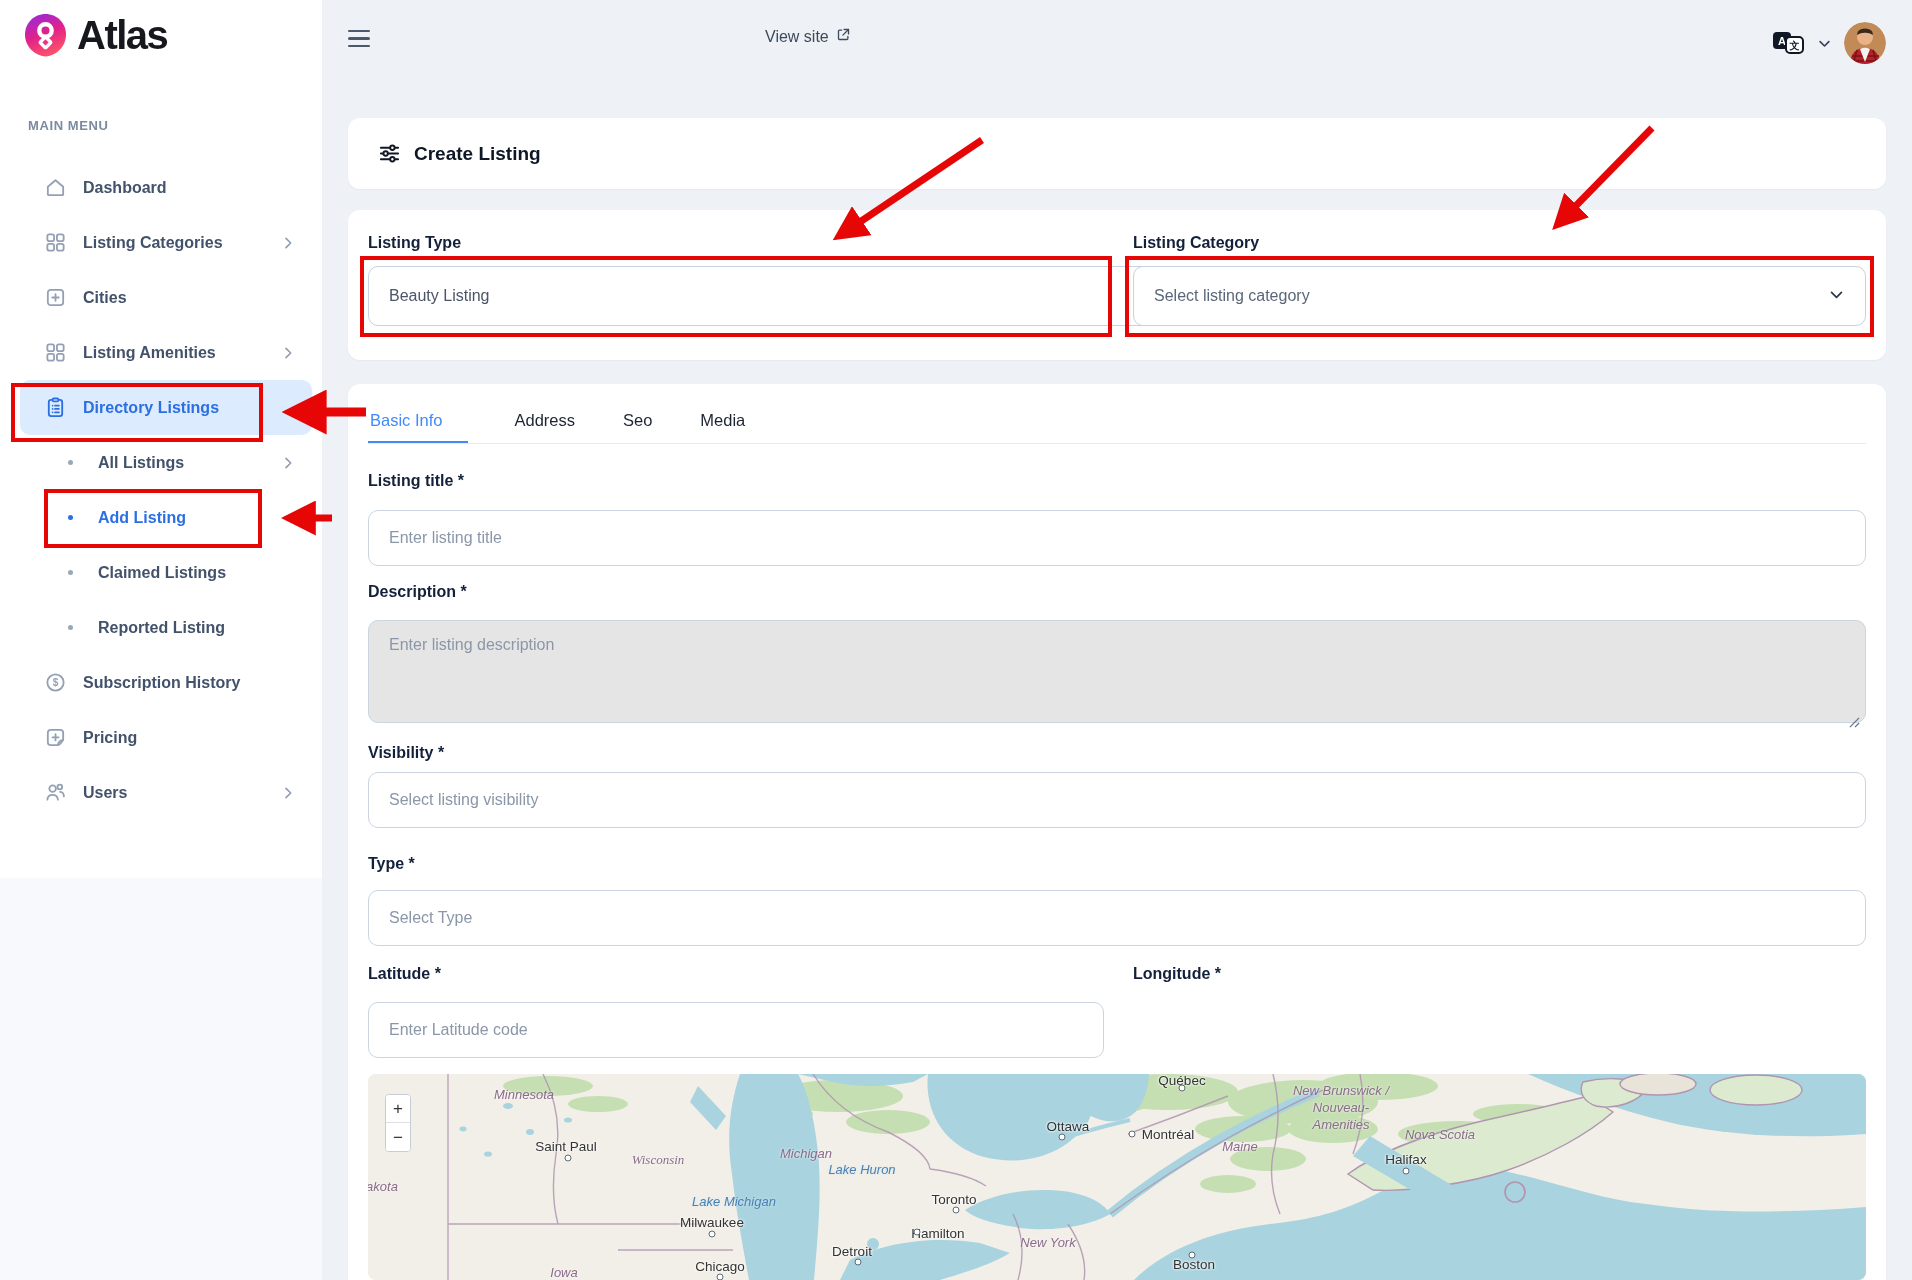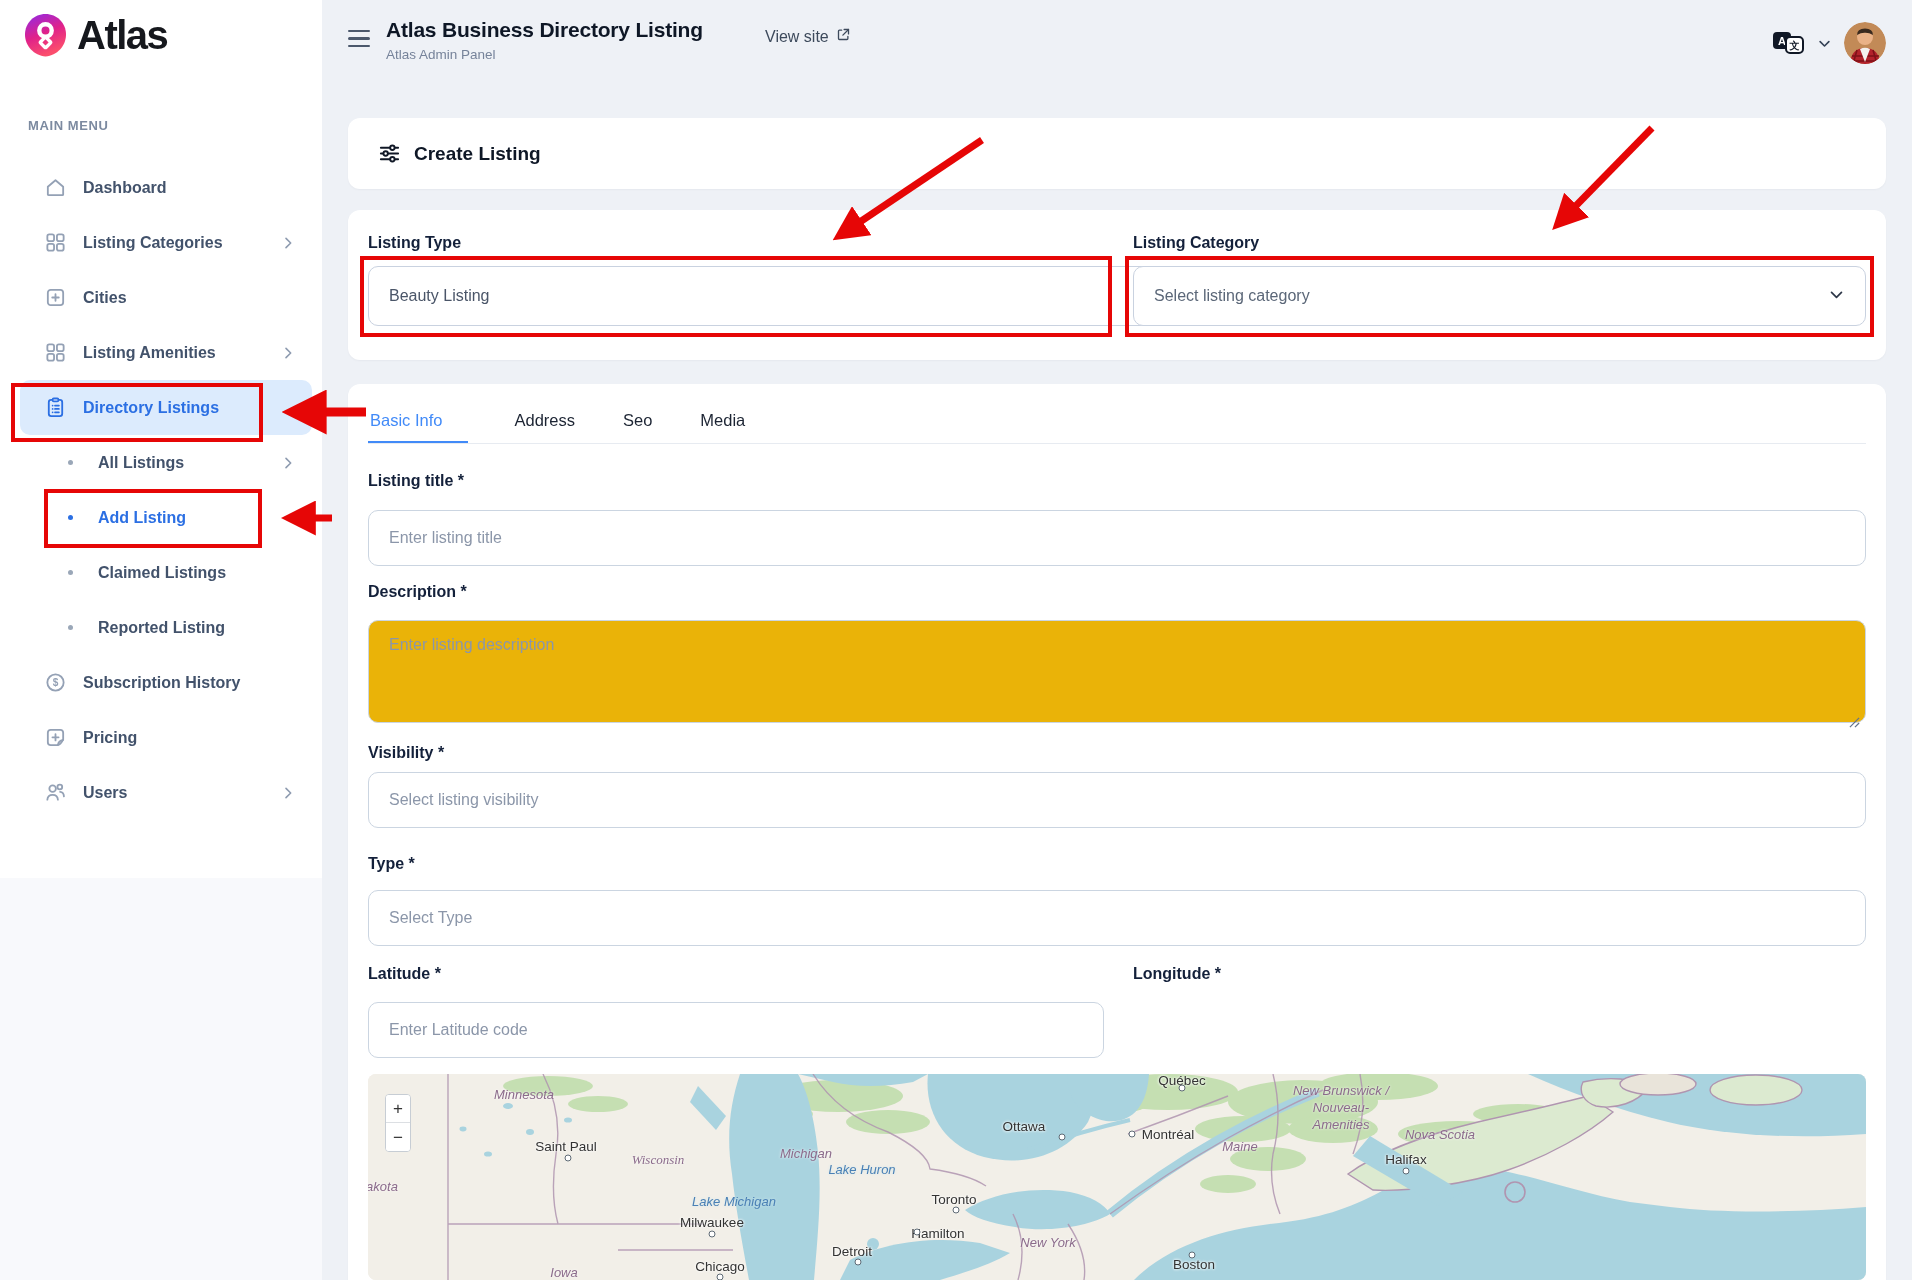--- a/index.html
+++ b/index.html
@@ -47,21 +47,21 @@
     font-size:16px; color:#4a5568; background:#fff; cursor:pointer;}
   .selectbox .ph{ color:#5b6778;}
   .card3{ top:384px; height:920px;}
   .tabs{ position:absolute; left:20px; right:20px; top:14px; height:46px; border-bottom:1px solid #e7ebf1; display:flex; gap:44px;}
   .tab{ font-size:16.5px; color:#1c2433; padding:13px 2px; cursor:pointer; border-bottom:2px solid transparent;}
   .tab.active{ color:#418af8; border-bottom-color:#418af8; padding-right:26px;}
   .f-input{ position:absolute; left:20px; right:20px; height:56px; border:1px solid #cbd5e1; border-radius:10px;
     padding:0 20px; font-size:16px; color:#334155; background:#fff; font-family:"Liberation Sans",sans-serif;}
   .f-input::placeholder, .f-area::placeholder{ color:#8b96a9; opacity:1;}
   .f-area{ position:absolute; left:20px; right:20px; height:103px; border:1px solid #cbd5e1; border-radius:10px;
-    padding:15px 20px; font-size:16px; color:#334155; background:#eab308; resize:none; font-family:"Liberation Sans",sans-serif;}
+    padding:15px 20px; font-size:16px; color:#334155; background:#e5e5e5; resize:none; font-family:"Liberation Sans",sans-serif;}
   .resize-glyph{ position:absolute; right:26px; top:330px; pointer-events:none;}
   .half-l{ left:20px; width:736px; right:auto;}
   .half-r{ left:785px; width:733px; right:auto;}
   
   .map{ position:absolute; left:20px; right:20px; top:690px; height:206px; border-radius:8px; overflow:hidden; background:#f2efe8; cursor:grab;}
   .map svg.geo{ position:absolute; inset:0;}
   .map-label{ position:absolute; transform:translate(-50%,-50%); white-space:pre; font-size:13px; pointer-events:none;}
   .map-label.city{ color:#333; font-weight:400; text-shadow:0 0 3px #fff,0 0 3px #fff; font-size:13.5px;}
   .map-label.state{ color:#8b6b8b; font-style:italic; text-shadow:0 0 3px #fff;}
   .map-label.water{ color:#4a80b5; font-style:italic; text-shadow:0 0 3px #cde6ee;}
@@ -220,24 +220,20 @@
     </div>
   </nav>
 </div>
 
 <div class="topbar">
   <div class="hamburger">
       <span></span>
       <span></span>
       <span style="margin-bottom:0"></span>
     </div>
-  <div class="tb-title">
-    <h1>Atlas Business Directory Listing</h1>
-    <p>Atlas Admin Panel</p>
-  </div>
   <div class="view-site">
     <span>View site</span>
     <span><svg width="15" height="15" viewBox="0 0 24 24" fill="none" stroke="#3d4a5c" stroke-width="2.1" stroke-linecap="round" stroke-linejoin="round">
           <path d="M9 5 H5.5 Q4 5 4 6.5 V18.5 Q4 20 5.5 20 H17.5 Q19 20 19 18.5 V15"></path>
           <path d="M13 4 H20 V11"></path>
           <path d="M20 4 L11 13"></path>
         </svg></span>
   </div>
   <div class="tb-right">
     <span style="display:flex;cursor:pointer;">
@@ -413,21 +409,21 @@
         <div class="map-label city" style="left: 198px; top: 72px;">Saint Paul</div>
         <div class="map-label state" style="left: 290px; top: 86px; font-family: Liberation Serif, serif;">Wisconsin</div>
         <div class="map-label state" style="left: 438px; top: 79px;">Michigan</div>
         <div class="map-label water" style="left: 366px; top: 127px;">Lake Michigan</div>
         <div class="map-label water" style="left: 494px; top: 95px;">Lake Huron</div>
         <div class="map-label city" style="left: 344px; top: 148px;">Milwaukee</div>
         <div class="map-label city" style="left: 352px; top: 192px;">Chicago</div>
         <div class="map-label city" style="left: 484px; top: 177px;">Detroit</div>
         <div class="map-label city" style="left: 586px; top: 125px;">Toronto</div>
         <div class="map-label city" style="left: 570px; top: 159px;">Hamilton</div>
-        <div class="map-label city" style="left: 656px; top: 52px;">Ottawa</div>
+        <div class="map-label city" style="left: 700px; top: 52px;">Ottawa</div>
         <div class="map-label city" style="left: 800px; top: 60px;">Montréal</div>
         <div class="map-label city" style="left: 814px; top: 6px;">Québec</div>
         <div class="map-label state" style="left: 872px; top: 72px;">Maine</div>
         <div class="map-label state" style="left: 973px; top: 16px;">New Brunswick /</div>
         <div class="map-label state" style="left: 973px; top: 33px;">Nouveau-</div>
         <div class="map-label state" style="left: 973px; top: 50px;">Amenities</div>
         <div class="map-label state" style="left: 1072px; top: 60px;">Nova Scotia</div>
         <div class="map-label city" style="left: 1038px; top: 85px;">Halifax</div>
         <div class="map-label city" style="left: 826px; top: 190px;">Boston</div>
         <div class="map-label state" style="left: 680px; top: 168px;">New York</div>

